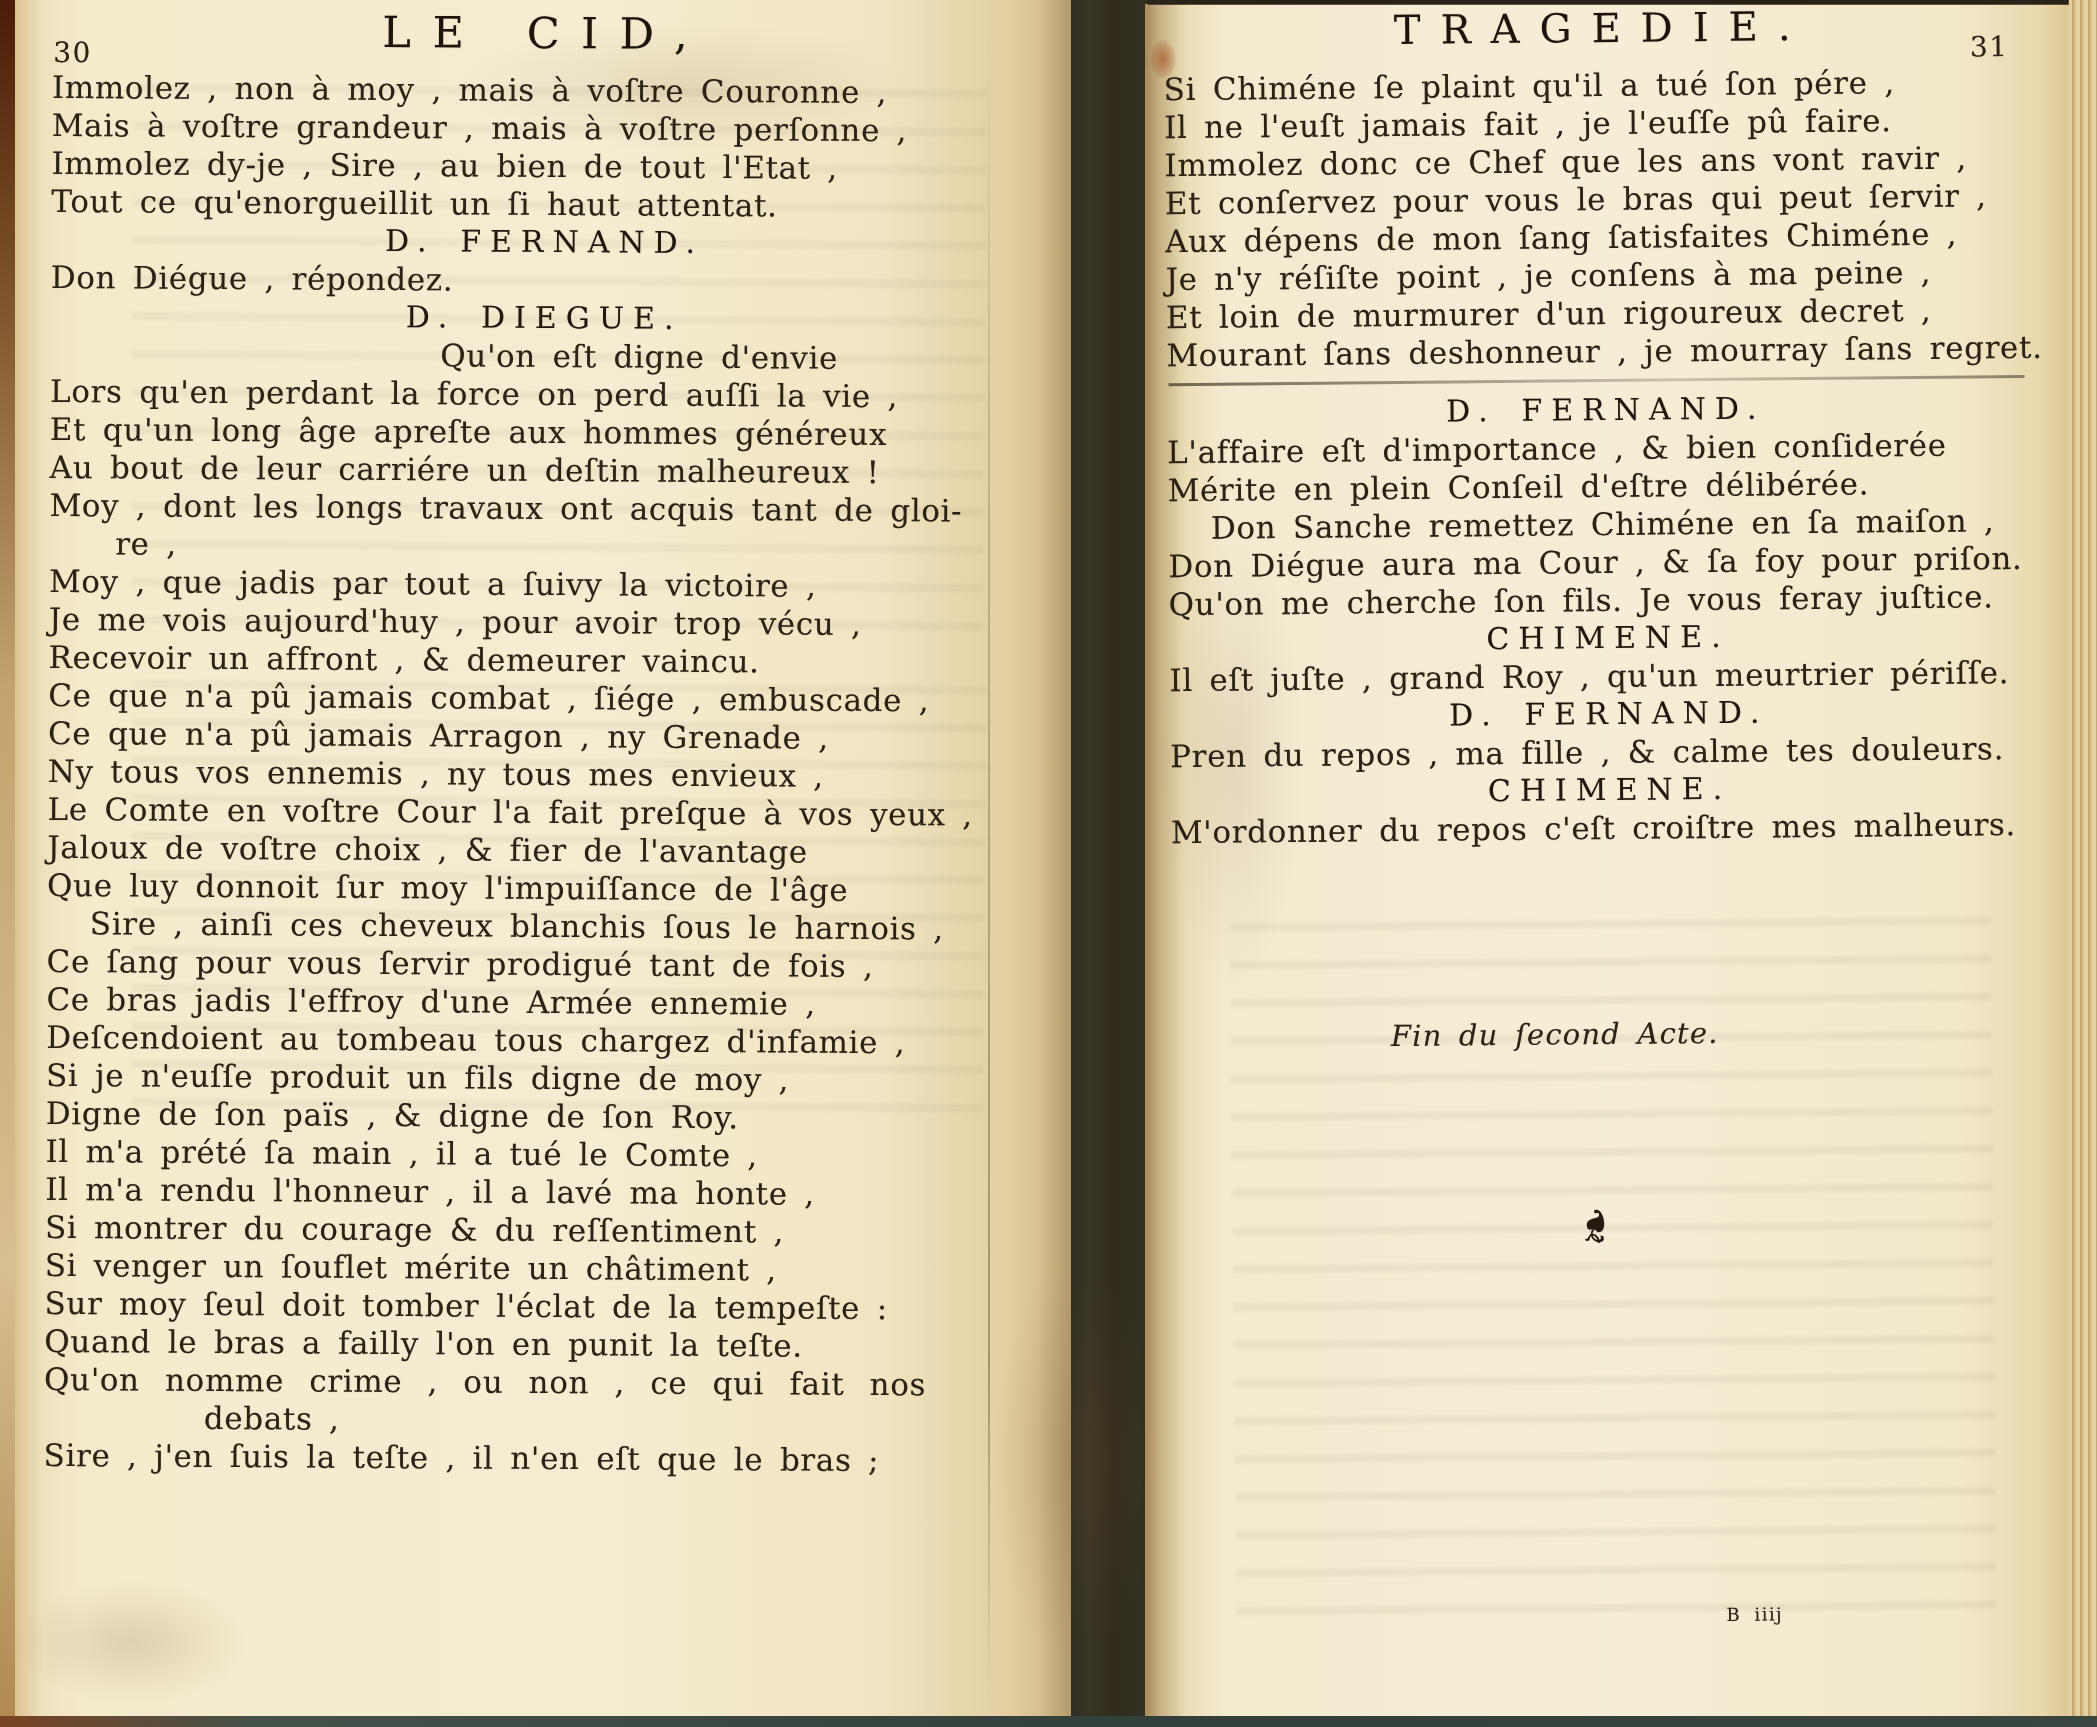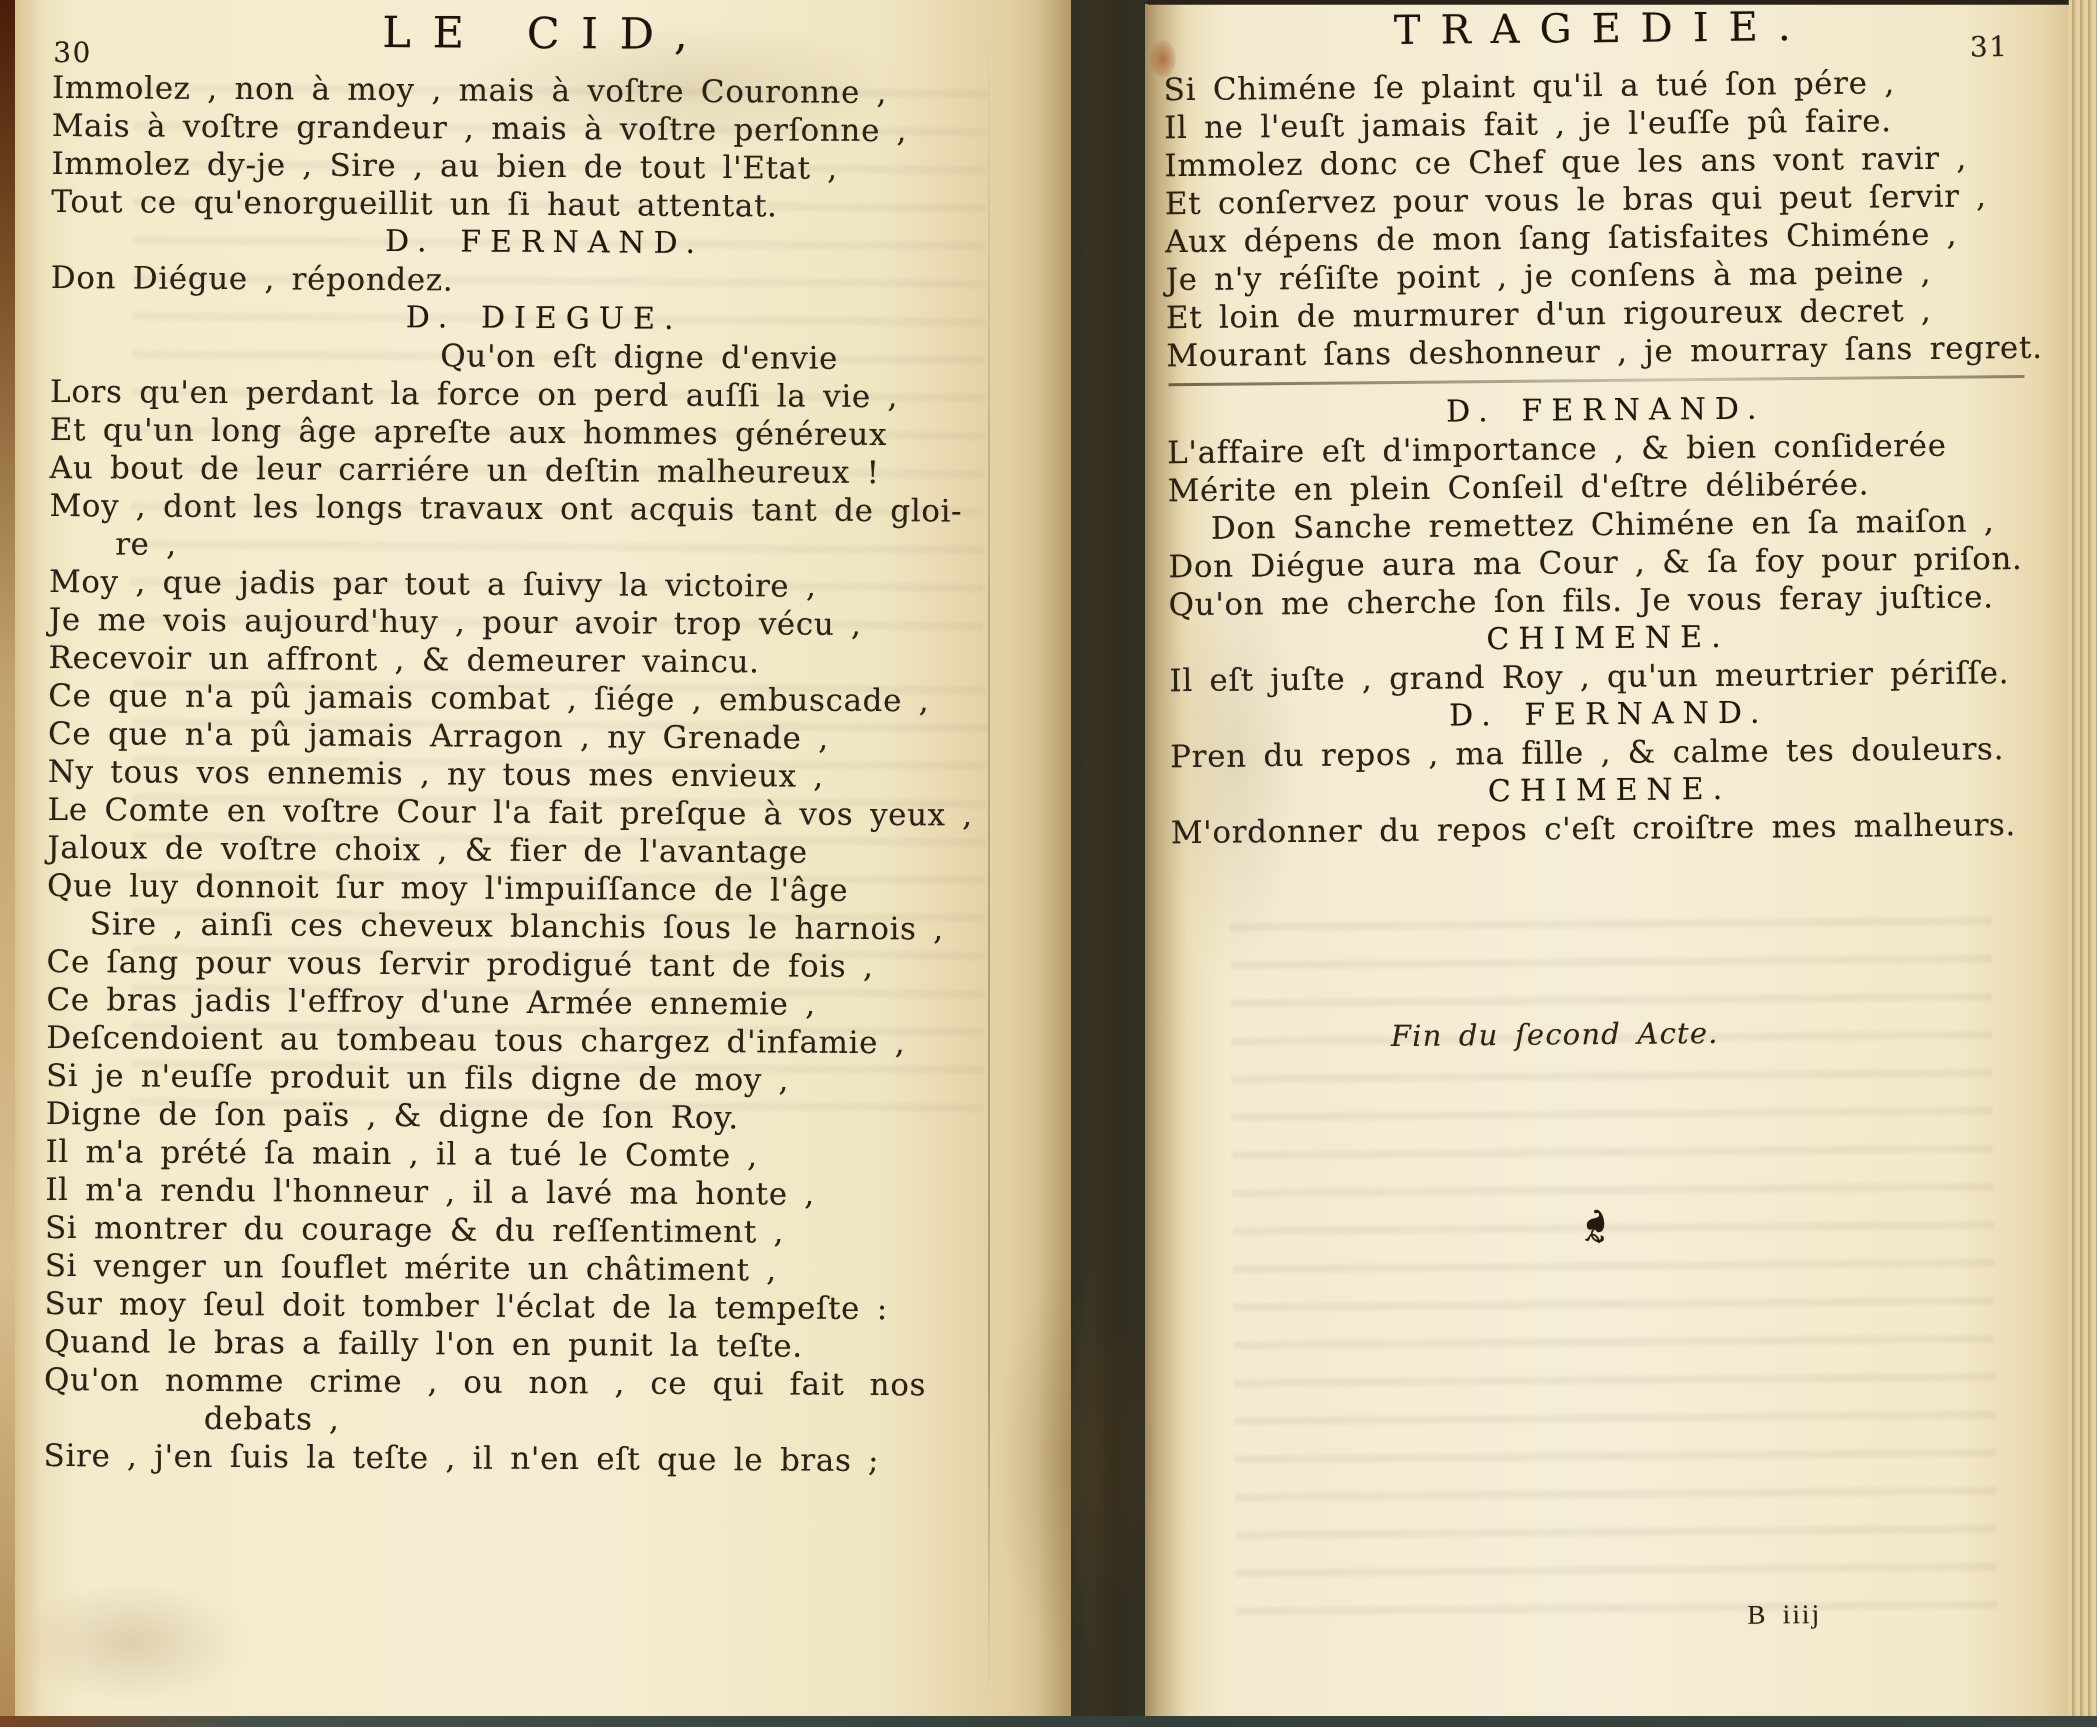--- a/index.html
+++ b/index.html
@@ -66,21 +66,21 @@
   .k-hang2{padding-left:160px;}
   .k-cue{padding-left:390px;}
   .k-spread{word-spacing:.48em;}
   .k-speaker{text-align:center;letter-spacing:.3em;font-size:30px;color:#20180d;}
   .k-rule{height:21px;}
   .k-rule::after{content:"";position:absolute;left:2px;right:20px;top:9px;height:2.5px;
     background:linear-gradient(90deg,rgba(60,50,35,.7),rgba(60,50,35,.22) 60%,rgba(60,50,35,.55));}
   .fin-line{margin-top:168px;padding-left:218px;font-style:italic;font-size:29px;letter-spacing:.04em;white-space:nowrap;}
   .ornament{position:absolute;left:401px;top:1198px;font-size:49px;color:#241a10;
     transform:rotate(270deg);text-shadow:0 0 1px rgba(43,33,20,.35);}
-  .signature{position:absolute;left:569px;top:1588px;font-size:27px;letter-spacing:.08em;font-family:Liberation Serif, serif;}
+  .signature{position:absolute;left:548px;top:1588px;font-size:18px;letter-spacing:.08em;}
 </style>
 </head>
 <body>
 
 <div class="stage">
 
   <div class="page-left"></div>
   <div class="page-right"></div>
   <div class="gutter"></div>
   <div class="crease"></div>

